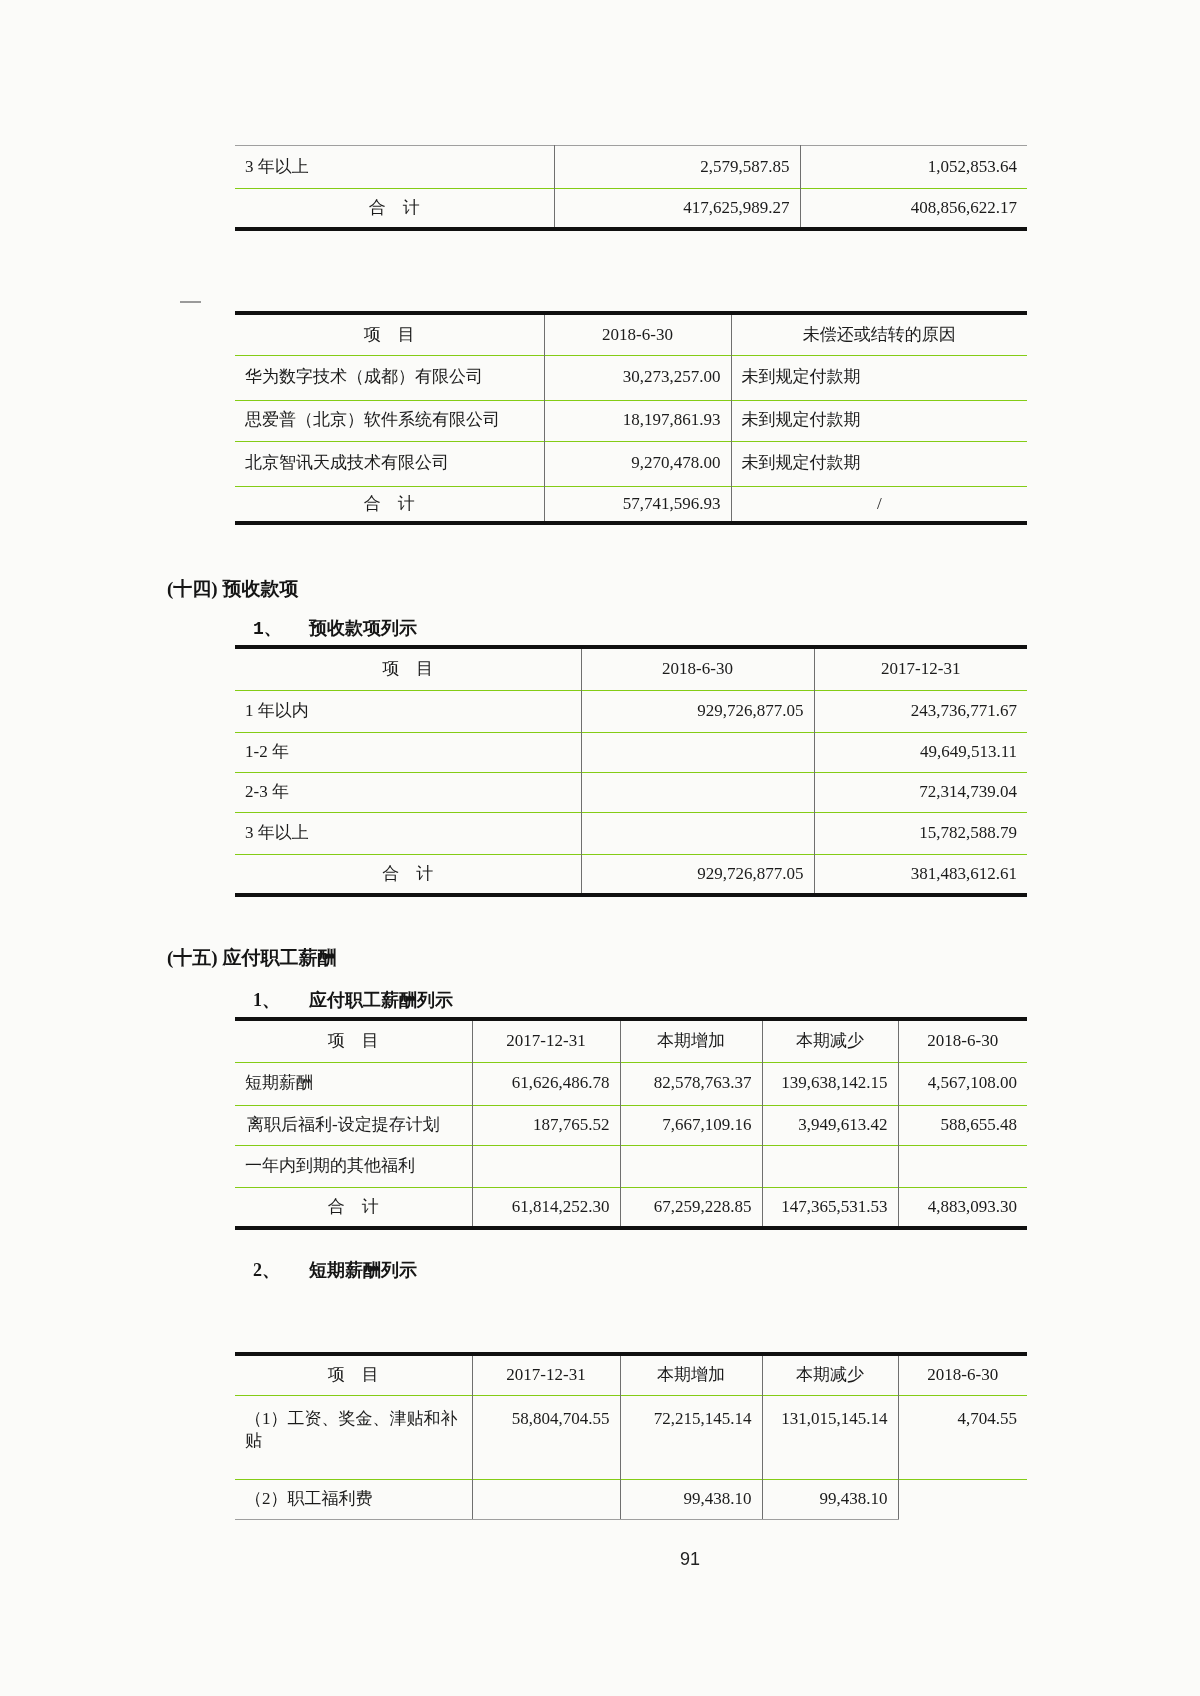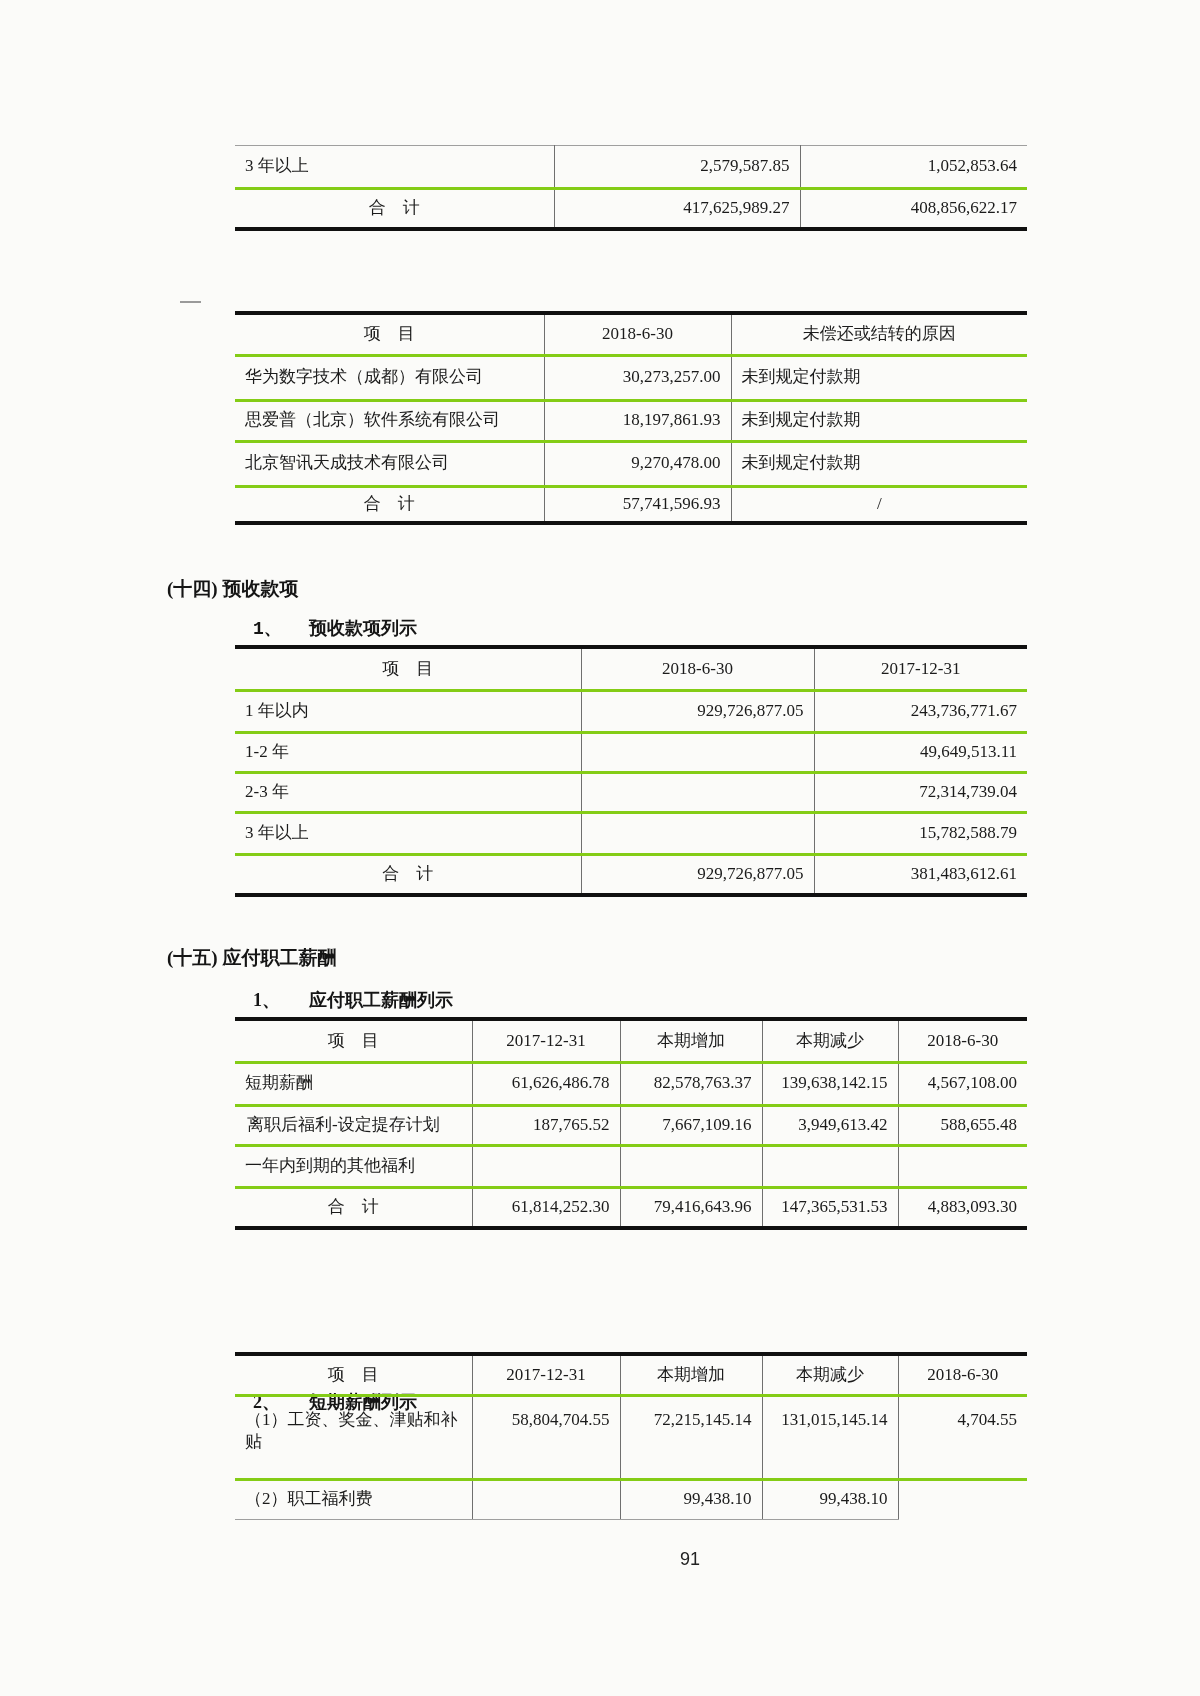--- a/index.html
+++ b/index.html
@@ -3,21 +3,21 @@
 <meta charset="utf-8">
 <style>
   html,body{margin:0;padding:0;background:#fbfbf9;}
   #page{position:relative;width:1200px;height:1696px;background:#fbfbf9;overflow:hidden;
         font-family:"Liberation Serif","DejaVu Serif",serif;color:#1b1b1b;}
   .heading{position:absolute;font-size:19px;font-weight:bold;white-space:nowrap;color:#151515;}
   .sub{position:absolute;font-size:18px;font-weight:bold;white-space:nowrap;color:#151515;}
   .sub .no{display:inline-block;width:56px;}
   .tbl{position:absolute;border-collapse:collapse;table-layout:fixed;font-size:17px;color:#1b1b1b;}
   .tbl td{vertical-align:middle;padding:0 10px;line-height:1.3;overflow:hidden;}
-  .tbl tr{border-bottom:3px solid #84cc16;}
+  .tbl tr{border-bottom:1px solid #84cc16;}
   .tbl tr.last{border-bottom:none;}
   .thick-tb{border-top:4px solid #101010;border-bottom:4px solid #101010;}
   .thin-top{border-top:1.5px solid #9f9f9f;border-bottom:4px solid #101010;}
   .thick-top-only{border-top:4px solid #101010;}
   .lab{text-align:left;padding-left:12px;}
   .num{text-align:right;padding-right:11px;}
   .ctr{text-align:center;}
   .vl{border-left:1px solid #6f6f6f;}
   .bb{border-bottom:1px solid #9f9f9f;}
   .top-align td{vertical-align:top;padding-top:12px;}
@@ -172,28 +172,28 @@
     <tr style="height:42px">
       <td class="lab">一年内到期的其他福利</td>
       <td class="num vl"></td>
       <td class="num vl"></td>
       <td class="num vl"></td>
       <td class="num vl"></td>
     </tr>
     <tr class="last" style="height:41px">
       <td class="ctr">合　计</td>
       <td class="num vl">61,814,252.30</td>
-      <td class="num vl">79,416,643.96</td>
+      <td class="num vl">67,259,228.85</td>
       <td class="num vl">147,365,531.53</td>
       <td class="num vl">4,883,093.30</td>
     </tr>
   </tbody>
     </table>
 
-  <div class="sub" style="left:253px;top:1390px;">
+  <div class="sub" style="left:253px;top:1258px;">
     <span class="no">2、</span><span>短期薪酬列示</span>
   </div>
 
   <table class="tbl thick-top-only" style="left:235px;top:1352px;width:792px;">
     <colgroup>
         <col style="width:237px">
         <col style="width:148px">
         <col style="width:142px">
         <col style="width:136px">
         <col style="width:129px">

